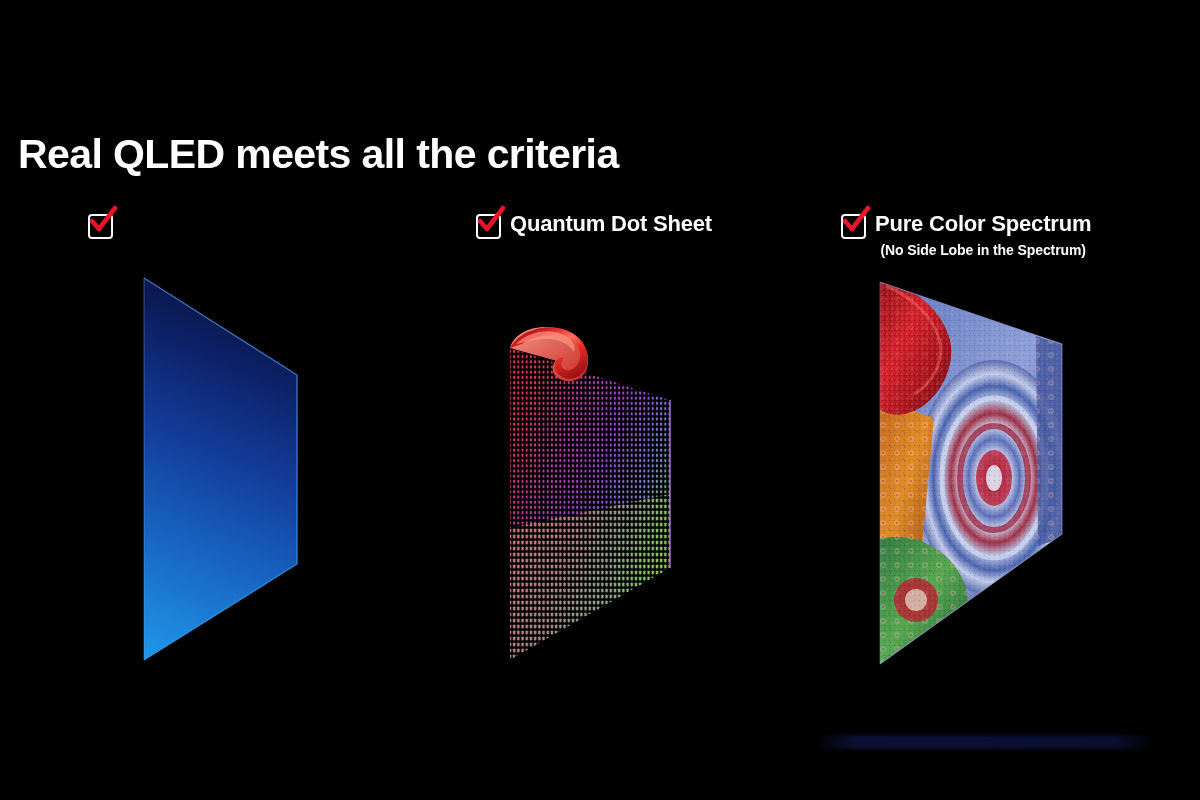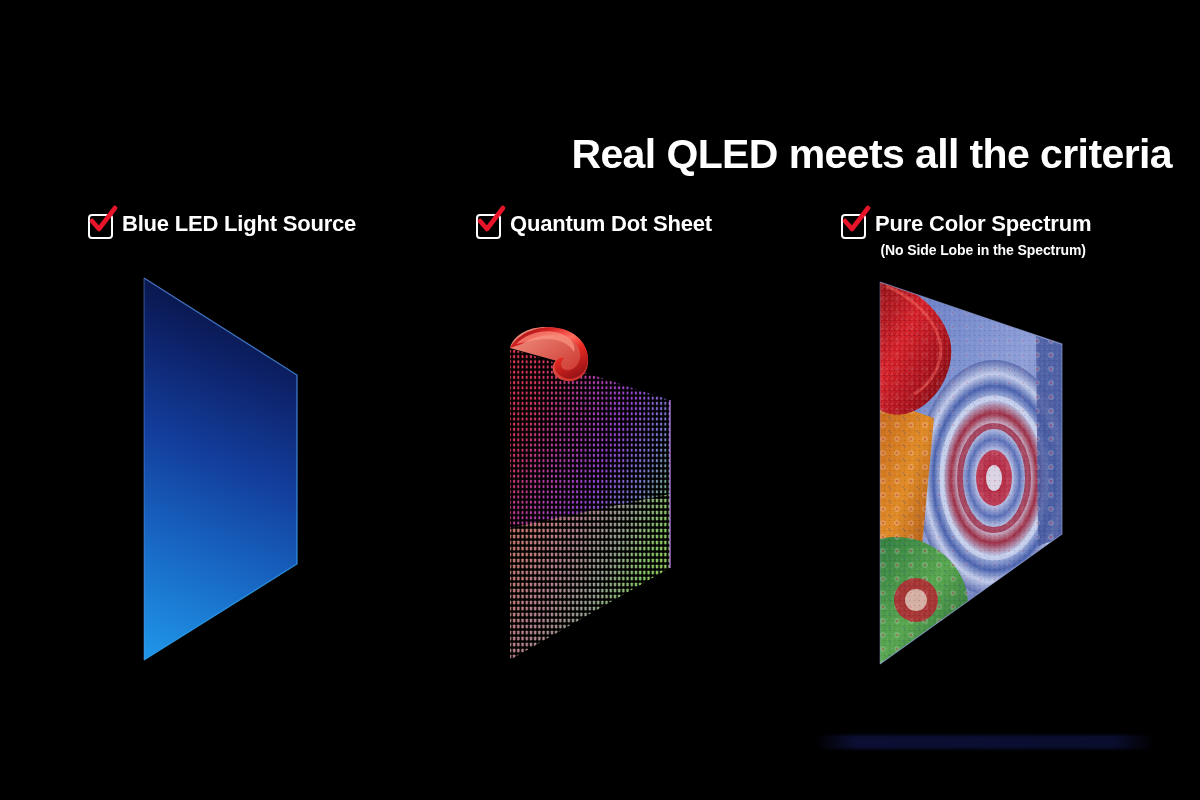--- a/index.html
+++ b/index.html
@@ -5,21 +5,21 @@
   html,body{margin:0;padding:0;background:#000;}
   body{
     width:1200px;height:800px;overflow:hidden;position:relative;
     font-family:"Liberation Sans","DejaVu Sans",sans-serif;
     background:#000;color:#fff;
   }
   .stage{position:absolute;inset:0;background:#000;}
 
   
   .title{
-    position:absolute;left:0;top:131px;width:1172px;text-align:right;
+    position:absolute;left:18px;top:131px;width:1172px;text-align:left;
     font-size:41px;font-weight:bold;letter-spacing:-0.6px;color:#ffffff;
     line-height:1.15;
   }
 
   
   .criterion{position:absolute;display:flex;align-items:flex-start;gap:9px;}
   .c1{left:88px;top:211px;}
   .c2{left:476px;top:211px;}
   .c3{left:841px;top:211px;}
 
@@ -67,23 +67,20 @@
 
 <div class="stage">
 
   <div class="title">Real QLED meets all the criteria</div>
 
   <div class="criterion c1">
     <div class="checkbox">
       <svg class="tick" viewBox="0 0 30 30">
         <path d="M4 15 L11 23 L27 2" fill="none" stroke="#e8152a" stroke-width="4.6" stroke-linecap="round" stroke-linejoin="round"></path>
       </svg>
-    </div>
-    <div class="crit-text">
-      <div class="crit-label">Blue LED Light Source</div>
     </div>
   </div>
 
   <div class="criterion c3">
     <div class="checkbox">
       <svg class="tick" viewBox="0 0 30 30">
         <path d="M4 15 L11 23 L27 2" fill="none" stroke="#e8152a" stroke-width="4.6" stroke-linecap="round" stroke-linejoin="round"></path>
       </svg>
     </div>
     <div class="crit-text">

